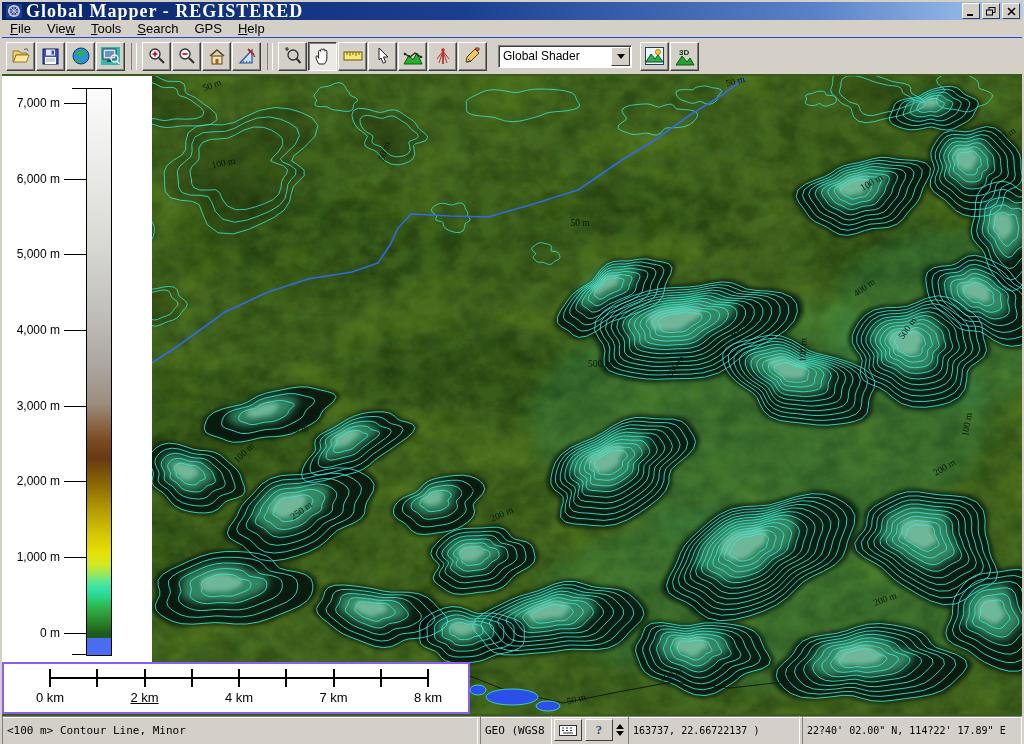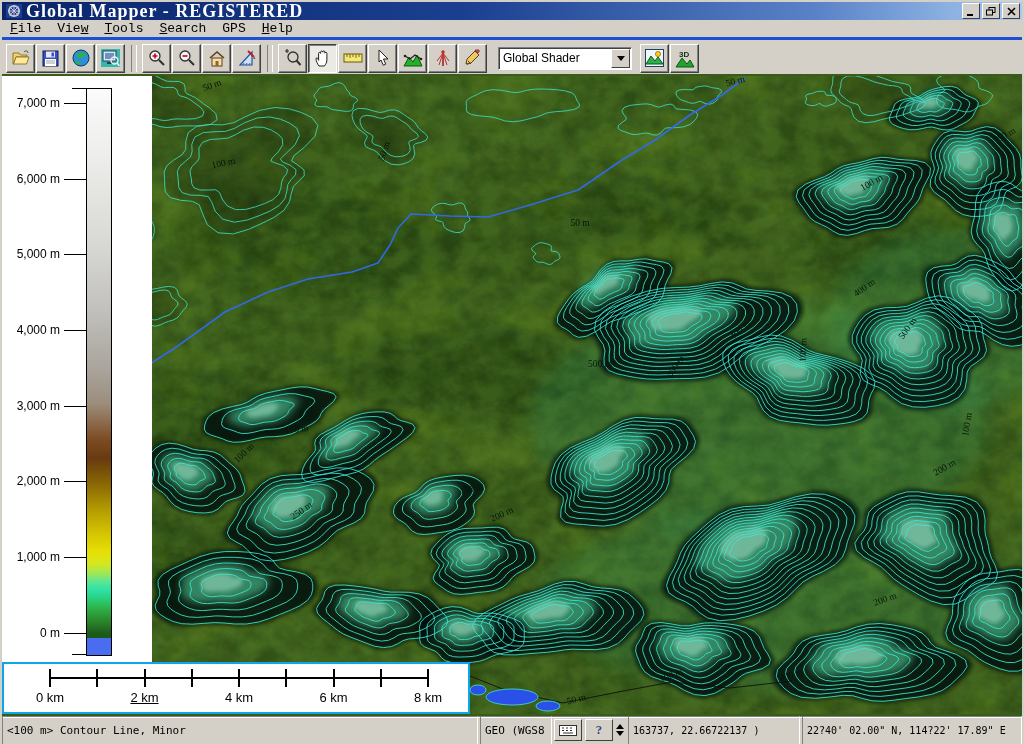--- a/index.html
+++ b/index.html
@@ -8,42 +8,42 @@
   .titlebar{position:absolute;left:2px;top:2px;right:2px;height:18px;
     background:linear-gradient(90deg,#0a246a,#1b3f8f 45%,#5b82c8 80%,#a6caf0);
     display:flex;align-items:center;color:#fff;font-family:"Liberation Serif",serif;
     font-weight:bold;font-size:18px;letter-spacing:1px}
   .titlebar .appicon{width:16px;height:14px;margin:0 4px}
   .wbtns{margin-left:auto;display:flex;gap:2px;padding-right:2px}
   .wbtn{width:16px;height:14px;background:#d4d0c8;border:1px solid;border-color:#fff #404040 #404040 #fff;
     display:flex;align-items:center;justify-content:center;font-size:9px;font-weight:bold;color:#000;
     font-family:"DejaVu Sans Mono",monospace;line-height:1}
   .menubar{position:absolute;left:2px;top:20px;right:2px;height:17px;display:flex;align-items:center;
-    font-family:Liberation Mono, monospace;font-size:13px;background:#d4d0c8}
+    font-family:Liberation Sans, sans-serif;font-size:13px;background:#d4d0c8}
   .menubar span{padding:1px 8px;cursor:default}
   .toolbar{position:absolute;left:2px;top:37px;right:2px;height:36px;background:#d4d0c8;
-    border-top:3px solid #1d4ed8;display:flex;align-items:center;padding-left:4px}
+    border-top:1px solid #1d4ed8;display:flex;align-items:center;padding-left:4px}
   .tb{width:27px;height:27px;background:#d4d0c8;border:1px solid;border-color:#fff #404040 #404040 #fff;
     box-shadow:inset -1px -1px 0 #808080;display:flex;align-items:center;justify-content:center;margin-right:1px}
   .tb.pressed{border-color:#404040 #fff #fff #404040;box-shadow:inset 1px 1px 0 #808080;background:#eceae4}
   .tbsep{width:4px;height:27px;margin:0 5px;border-left:1px solid #808080;border-right:1px solid #fff}
   .dropdown{width:132px;height:21px;background:#fff;border:1px solid;border-color:#808080 #fff #fff #808080;
     box-shadow:inset 1px 1px 0 #404040;display:flex;align-items:center;margin:0 8px 0 10px}
   .dropdown .val{flex:1;font-size:12px;padding-left:4px;color:#000}
   .droparrow{width:17px;height:17px;margin-right:1px;background:#d4d0c8;border:1px solid;
     border-color:#fff #404040 #404040 #fff;display:flex;align-items:center;justify-content:center}
   .droparrow i{width:0;height:0;border:4px solid transparent;border-top:5px solid #000;margin-top:4px}
   .client{position:absolute;left:2px;top:74px;right:2px;bottom:28px;background:#3a5c1a;overflow:hidden}
   #map{position:absolute;left:124px;top:2px}
   .legend{position:absolute;left:0;top:2px;width:150px;height:586px;background:#fff}
   .lbar{position:absolute;left:84px;top:12px;width:24px;height:566px;border:1px solid #000}
   .ltick{position:absolute;height:1px;background:#000;left:62px;width:22px}
   .ltick.end{left:70px;width:14px}
   .llab{position:absolute;left:2px;width:56px;text-align:right;font-size:12px;color:#000;margin-top:-7px}
-  .scalebox{position:absolute;left:0;top:588px;width:464px;height:48px;background:#fff;border:2px solid #0ea5e9}
+  .scalebox{position:absolute;left:0;top:588px;width:464px;height:48px;background:#fff;border:2px solid #8b5cf6}
   .sline{position:absolute;height:2px;background:#000;top:13px}
   .stick{position:absolute;width:2px;height:18px;background:#000;top:5px}
   .slab{position:absolute;top:26px;font-size:13px;color:#000;transform:translateX(-50%);white-space:nowrap}
   .statusbar{position:absolute;left:2px;right:2px;bottom:2px;height:24px;background:#d4d0c8;
     border-top:1px solid #808080;box-shadow:0 1px 0 #fff inset;display:flex;align-items:center;
     font-family:"DejaVu Sans Mono",monospace;font-size:11px;color:#000;padding-top:1px}
   .pane{height:19px;border:1px solid;border-color:#808080 #fff #fff #808080;display:flex;
     align-items:center;padding:4px 4px;margin-right:2px;overflow:hidden;white-space:nowrap}
   .sbtn{width:26px;height:20px;background:#d4d0c8;border:1px solid;border-color:#fff #404040 #404040 #fff;
     display:flex;align-items:center;justify-content:center;margin-right:3px}
@@ -685,21 +685,21 @@
       <div class="stick" style="left: 139.5px;"></div>
       <div class="stick" style="left: 186.75px;"></div>
       <div class="stick" style="left: 234px;"></div>
       <div class="stick" style="left: 281.25px;"></div>
       <div class="stick" style="left: 328.5px;"></div>
       <div class="stick" style="left: 375.75px;"></div>
       <div class="stick" style="left: 423px;"></div>
       <div class="slab" style="left: 46px;">0 km</div>
       <div class="slab" style="left: 140.5px; text-decoration: underline;">2 km</div>
       <div class="slab" style="left: 235px;">4 km</div>
-      <div class="slab" style="left: 329.5px;">6 km</div>
+      <div class="slab" style="left: 329.5px;">7 km</div>
       <div class="slab" style="left: 424px;">8 km</div>
     </div>
 </div>
 
 <div class="statusbar">
   <div class="pane" style="flex:1">
     <span>&lt;100 m&gt; Contour Line, Minor</span>
   </div>
   <div class="pane" style="width:62px">
     <span>GEO (WGS8</span>

